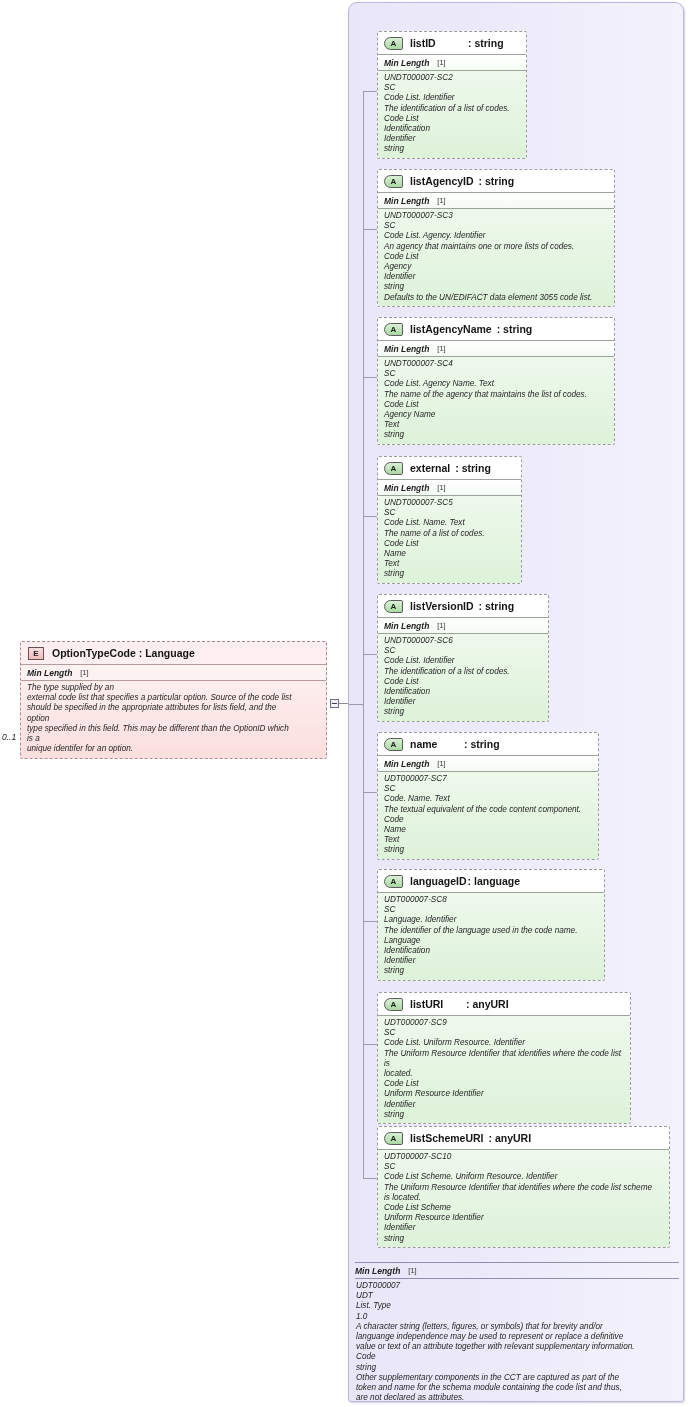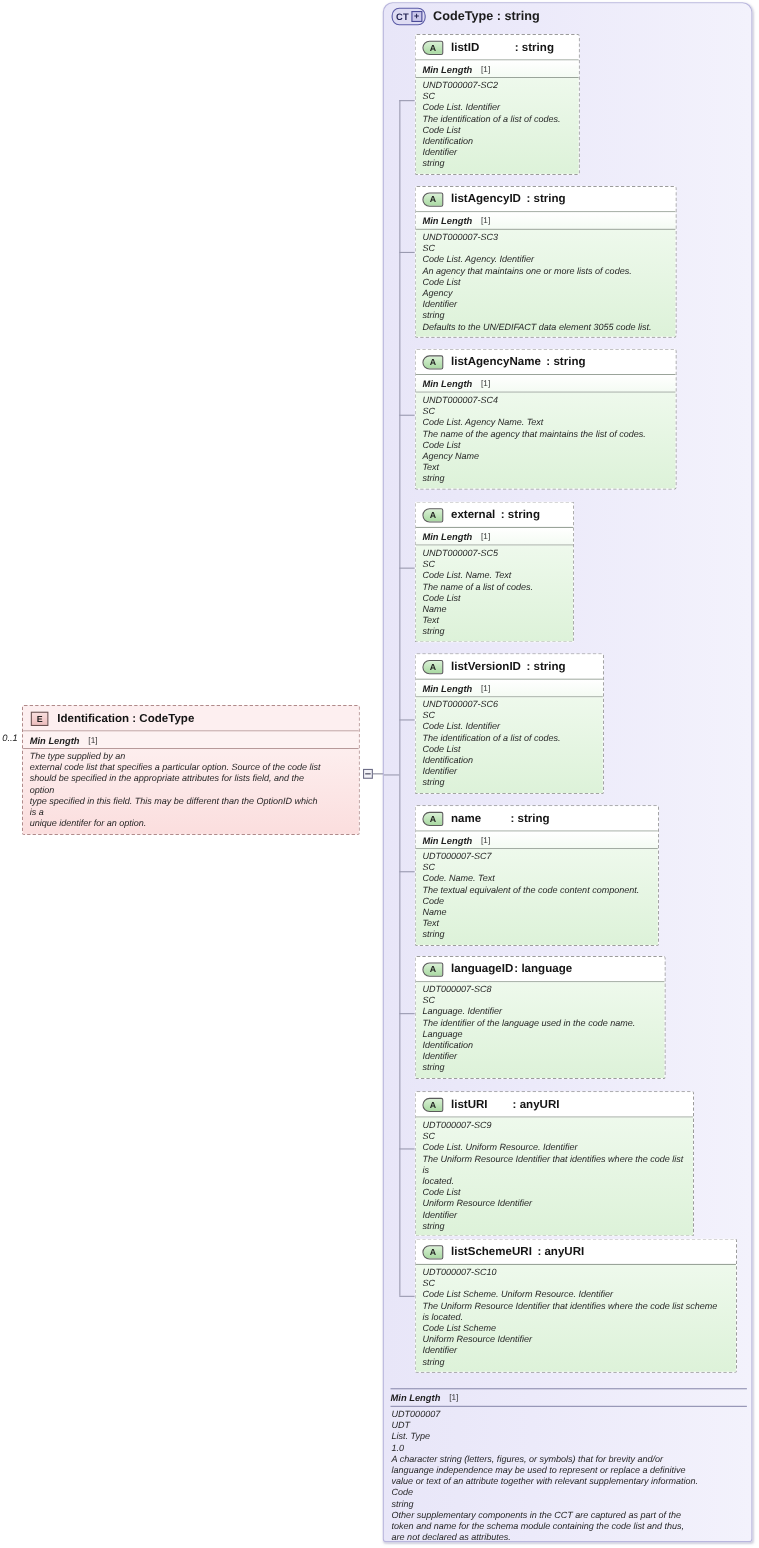--- a/index.html
+++ b/index.html
@@ -268,21 +268,21 @@
   .elem-doc {
     padding: 2px 5px 4px 6px;
     background: linear-gradient(to bottom, #fdeeee 0%, #fbdede 100%);
   }
   .elem-doc .doc-line { color: #1f1f1f; }
 
   
   .cardinality {
     position: absolute;
     left: 2px;
-    top: 666px;
+    top: 732px;
     font-size: 8.5px;
     font-style: italic;
     font-weight: normal;
     color: #222;
   }
 
   
   .conn {
     position: absolute;
     background: #8b8b9b;
@@ -311,48 +311,41 @@
   .attr-spine { position: absolute; background: #9a9ab0; width: 1px; }
 </style>
 </head>
 <body>
 
 <div class="cardinality">0..1</div>
 
 <div class="elem-card">
   <div class="elem-head">
     <span class="e-badge">E</span>
-    <span class="elem-title">Identification : CodeType</span>
+    <span class="elem-title">OptionTypeCode : Language</span>
   </div>
   <div class="elem-facet-row">
     <span class="facet-name">Min Length</span>
     <span class="facet-card">[1]</span>
   </div>
   <div class="elem-doc" id="elem-doc">
       <div class="doc-line">The type supplied by an</div>
       <div class="doc-line">external code list that specifies a particular option. Source of the code list</div>
       <div class="doc-line">should be specified in the appropriate attributes for lists field, and the</div>
       <div class="doc-line">option</div>
       <div class="doc-line">type specified in this field. This may be different than the OptionID which</div>
       <div class="doc-line">is a</div>
       <div class="doc-line">unique identifer for an option.</div>
     </div>
 </div>
 
 <div class="collapse-box" style="left:330px; top:699px;"></div>
 <div class="conn conn-h" style="left:339px; top:703px; width:12px;"></div>
 
 <div class="ct-container">
-  <div class="ct-header">
-    <span class="ct-badge">
-      <span>CT</span>
-        <span class="plusbox">+</span>
-    </span>
-    <span class="ct-title">CodeType : string</span>
-  </div>
 
   <div id="spine-host">
       <div class="attr-stub" style="left: 14px; top: 88px; width: 14px;"></div>
       <div class="attr-stub" style="left: 14px; top: 226px; width: 14px;"></div>
       <div class="attr-stub" style="left: 14px; top: 374px; width: 14px;"></div>
       <div class="attr-stub" style="left: 14px; top: 513px; width: 14px;"></div>
       <div class="attr-stub" style="left: 14px; top: 651px; width: 14px;"></div>
       <div class="attr-stub" style="left: 14px; top: 789px; width: 14px;"></div>
       <div class="attr-stub" style="left: 14px; top: 918px; width: 14px;"></div>
       <div class="attr-stub" style="left: 14px; top: 1041px; width: 14px;"></div>

